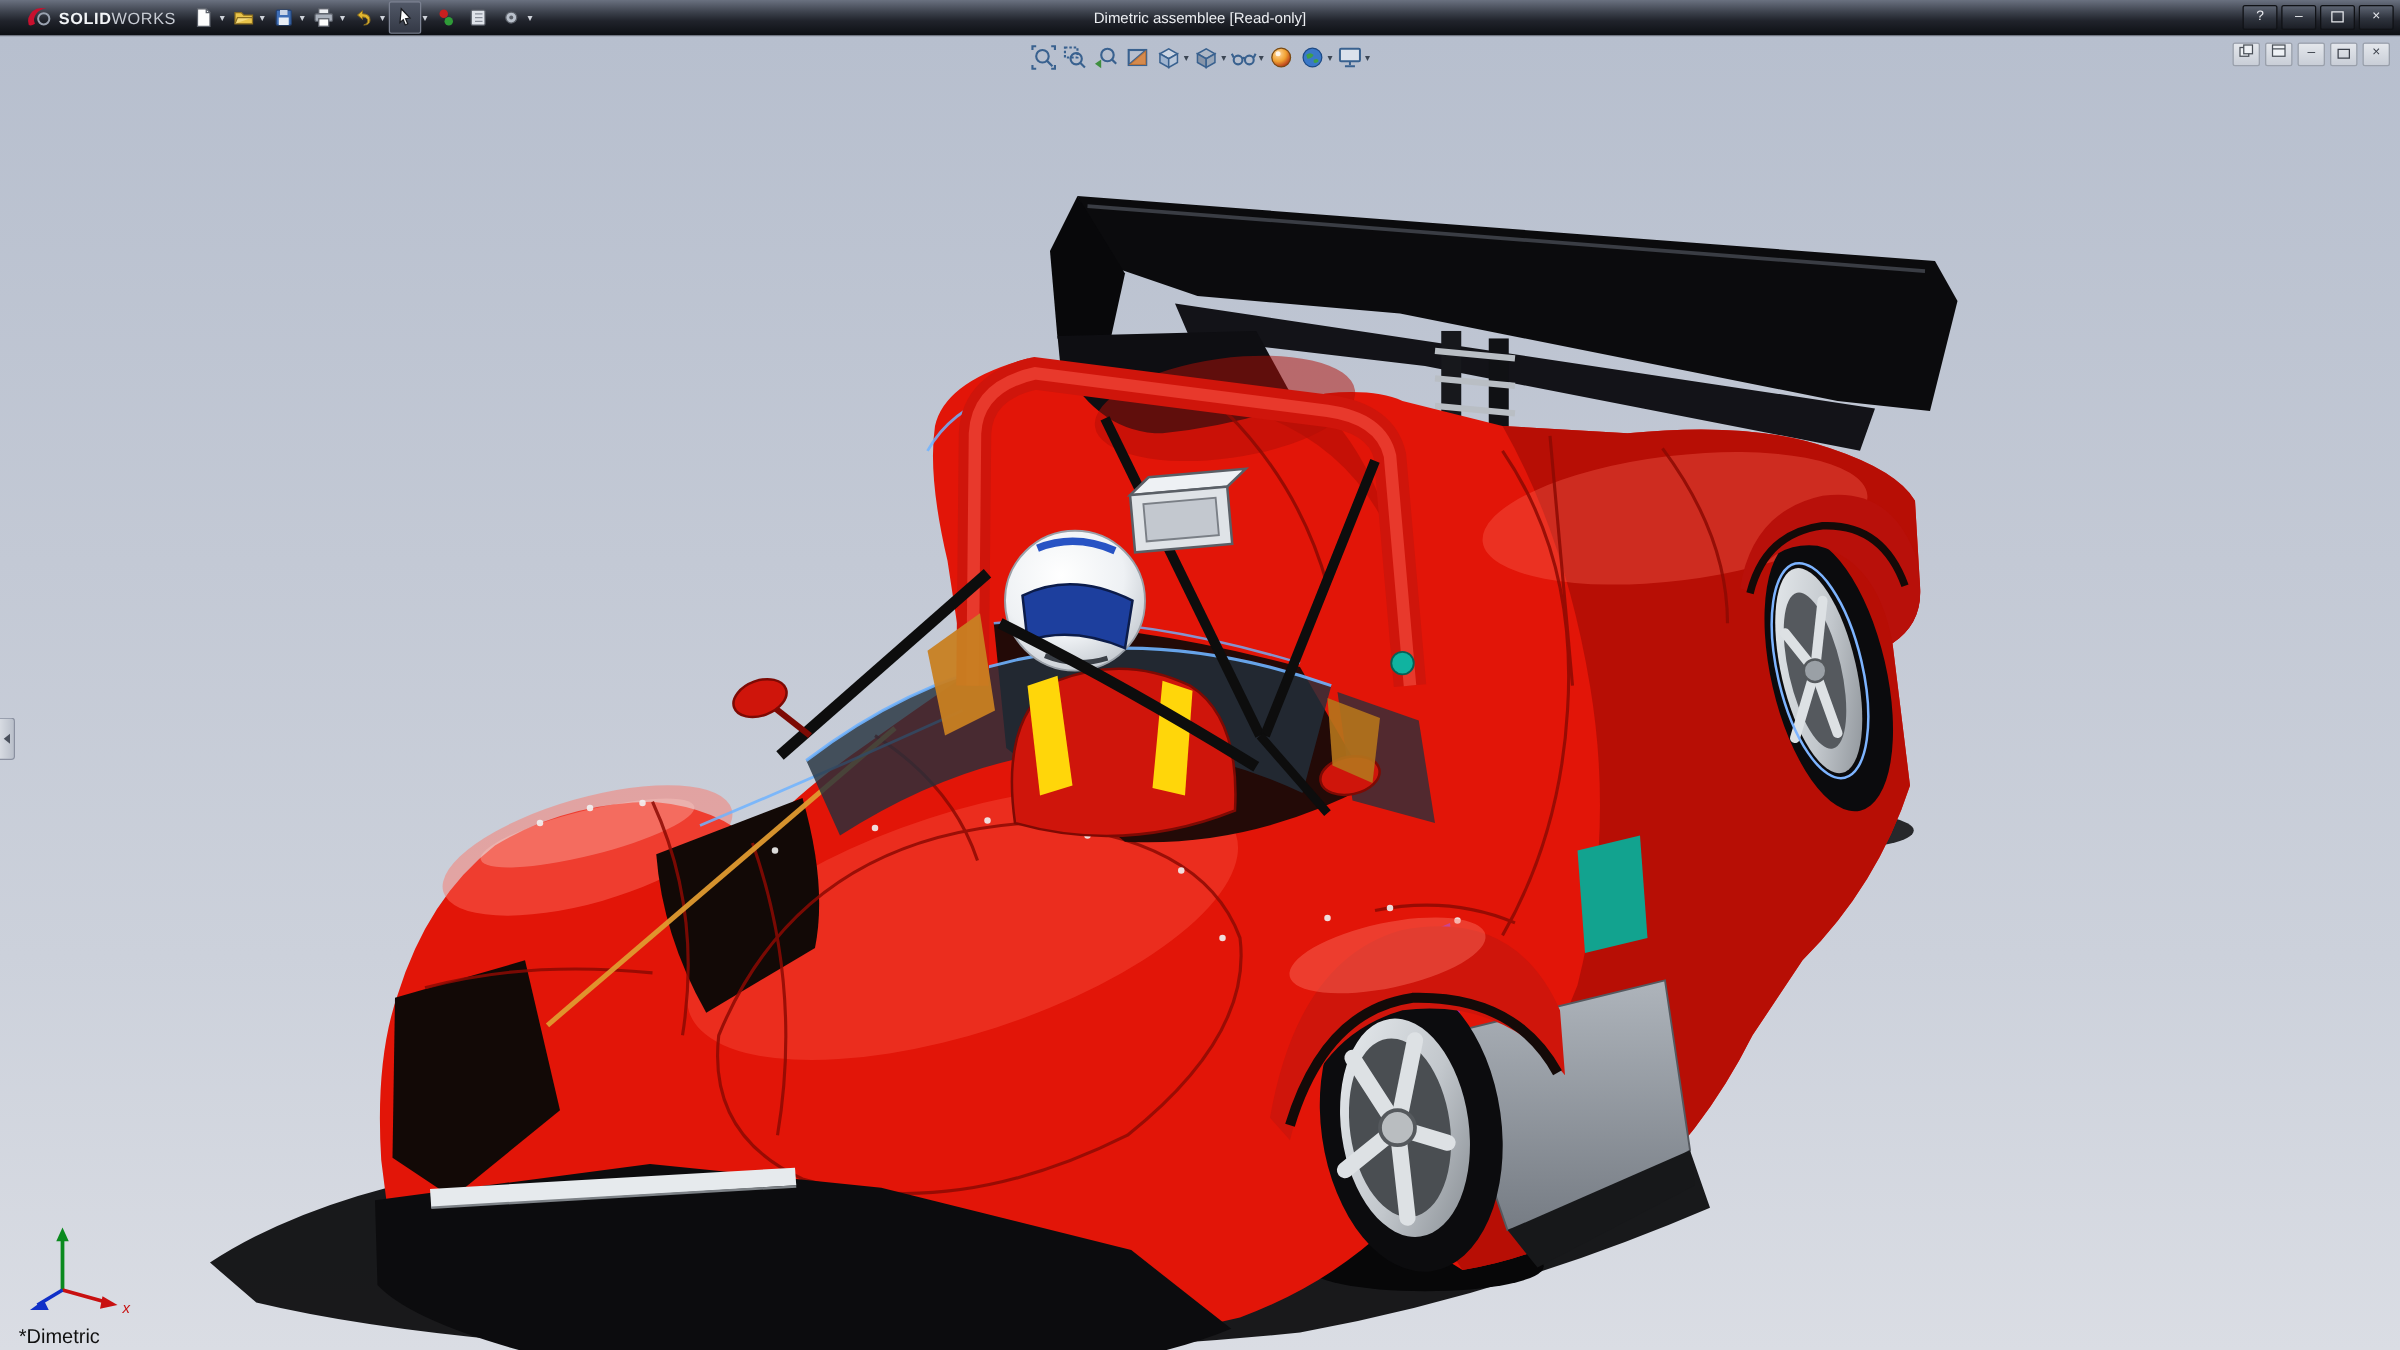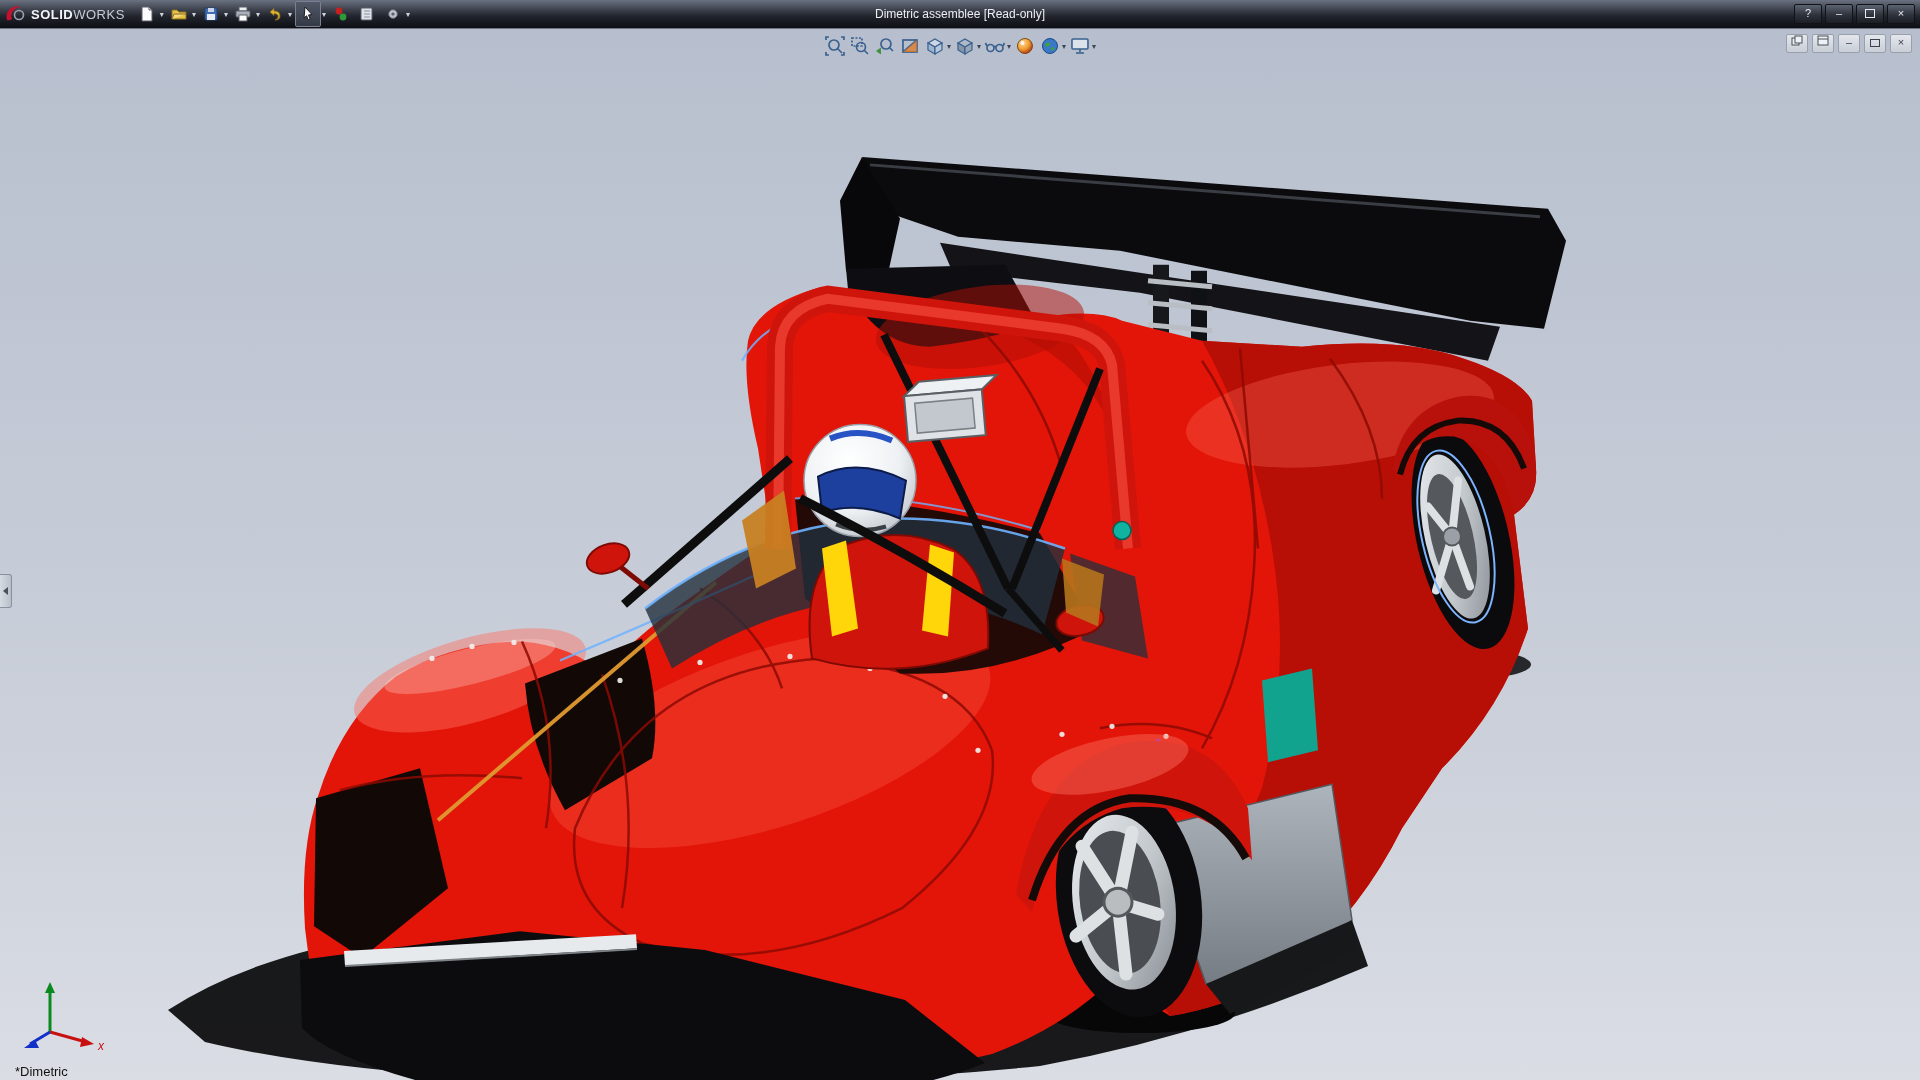--- a/index.html
+++ b/index.html
@@ -8,21 +8,21 @@
     font-family:"Liberation Sans", sans-serif;background:#c6ccd8;
     -webkit-font-smoothing:antialiased;
   }
   
   .titlebar{
     position:absolute;top:0;left:0;width:1920px;height:28px;
     background:linear-gradient(#6a7180 0%,#3c414c 35%,#20232b 60%,#0d0f14 100%);
     border-bottom:1px solid #6f7480;
     display:flex;align-items:center;color:#fff;z-index:50;
   }
-  .brand{display:flex;align-items:center;gap:5px;padding:0 10px 0 4px;}
+  .brand{display:flex;align-items:center;gap:5px;padding:0 10px 0 20px;}
   .brand .logo{width:22px;height:20px;}
   .brand-text{font-size:13px;letter-spacing:.5px;}
   .brand-text b{font-weight:bold;color:#f2f4f7;}
   .brand-text span{font-weight:normal;color:#c7cbd3;}
   .tb-icons{display:flex;align-items:center;gap:2px;}
   .tb-icon{width:24px;height:24px;display:flex;align-items:center;justify-content:center;border-radius:2px;}
   .tb-icon.boxed{border:1px solid #7a8090;background:linear-gradient(#515867,#343946);}
   .dd{font-size:8px;color:#cfd3da;margin:0 1px 0 -1px;cursor:default;}
   .doc-title{
     position:absolute;left:50%;transform:translateX(-50%);
@@ -60,21 +60,21 @@
   .left-tab{
     position:absolute;left:0;top:545px;width:11px;height:32px;
     background:linear-gradient(90deg,#d7dbe2,#b9bfca);
     border:1px solid #8a90a0;border-left:none;border-radius:0 3px 3px 0;
     display:flex;align-items:center;justify-content:center;z-index:10;
   }
   .left-tab .tri{width:0;height:0;border-top:4px solid transparent;border-bottom:4px solid transparent;border-right:5px solid #4a505c;}
   
   .triad{position:absolute;left:16px;bottom:26px;z-index:10;}
   .orient-label{
-    position:absolute;left:15px;bottom:1px;font-size:13px;color:#111;z-index:10;
+    position:absolute;left:15px;bottom:1px;font-size:16px;color:#111;z-index:10;
   }
 </style>
 </head>
 <body>
 
 <div class="titlebar">
   <div class="brand">
     <svg class="logo" viewBox="0 0 22 20">
       <path d="M3,16 Q1,10 6,5 Q11,1 17,3 Q12,3 9,7 Q6,11 8,15 Q5,17 3,16 Z" fill="#c8102e"></path>
       <circle cx="15" cy="11" r="4.5" fill="none" stroke="#9aa2b0" stroke-width="1.6"></circle>

